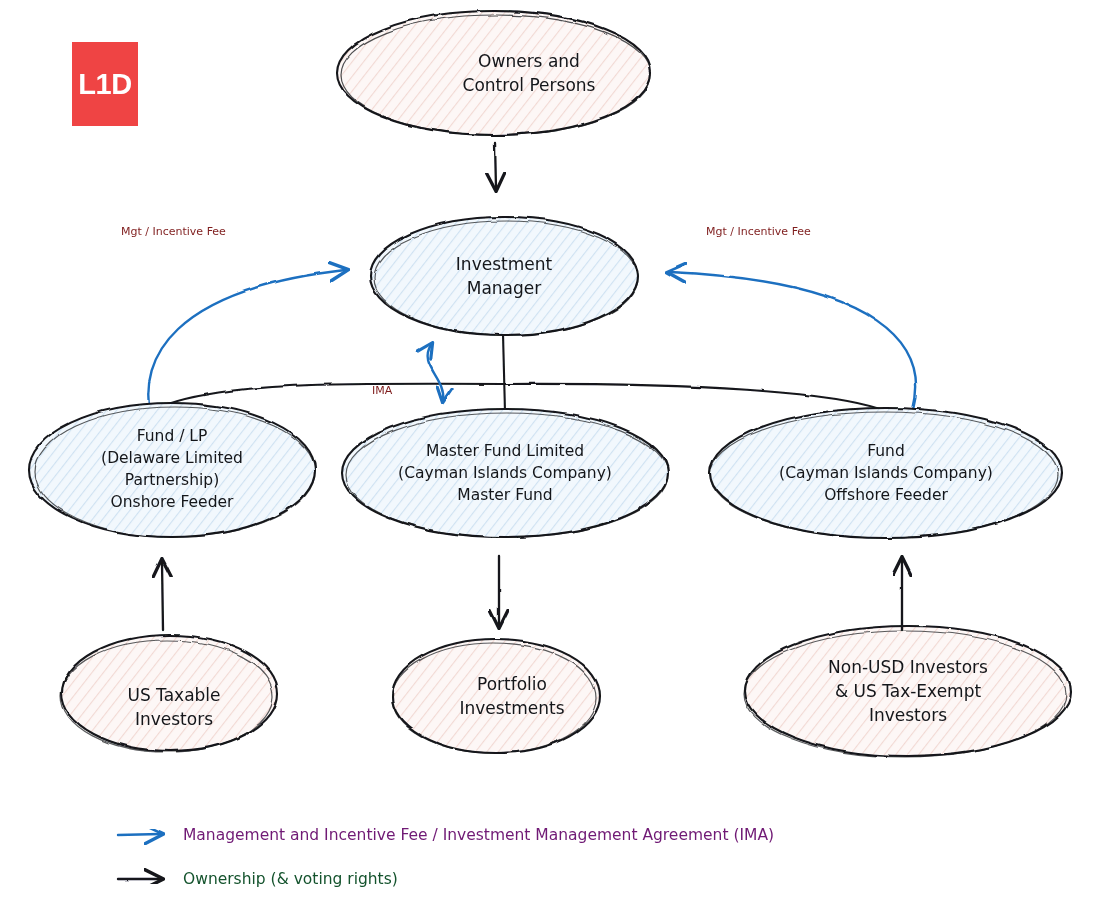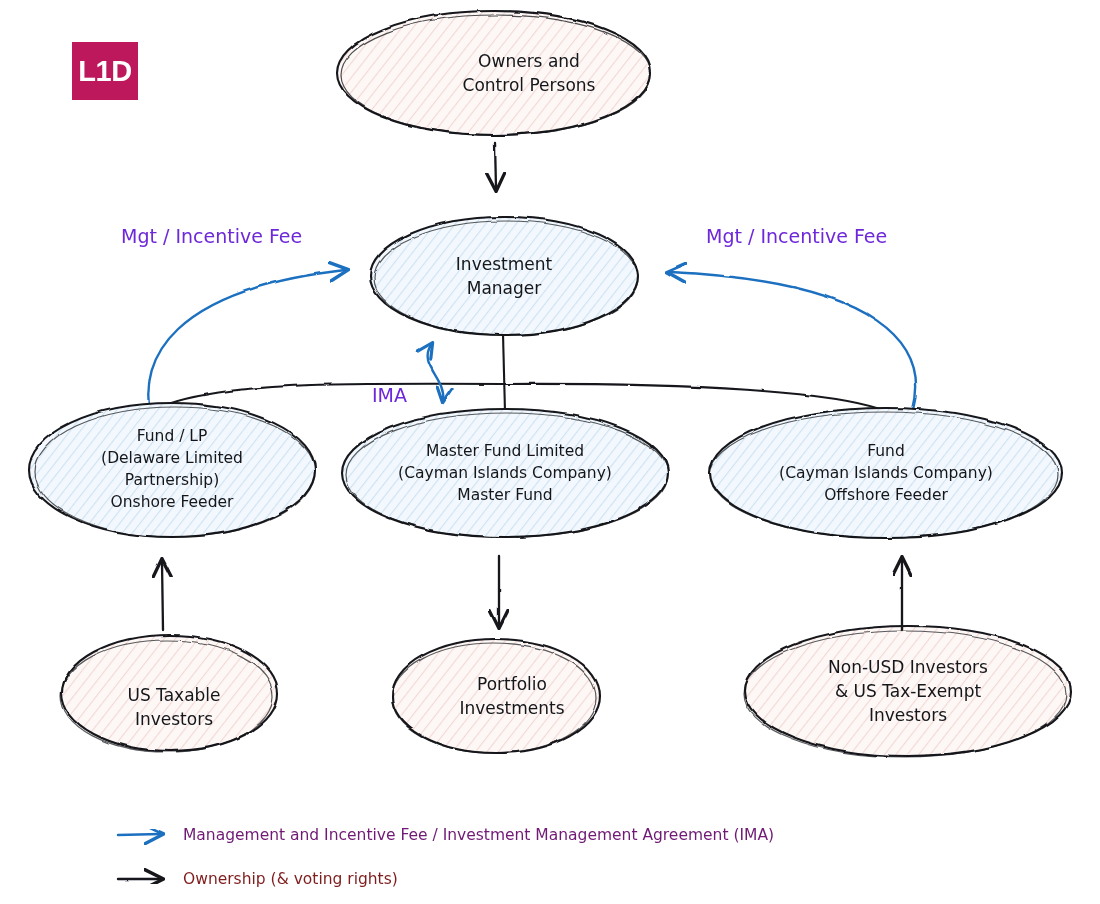--- a/index.html
+++ b/index.html
@@ -18,22 +18,22 @@
     position: absolute;
     top: 0; left: 0;
     width: 1100px;
     height: 904px;
   }
   .logo-box {
     position: absolute;
     left: 72px;
     top: 42px;
     width: 66px;
-    height: 58px;
-    background: #be185d;
+    height: 84px;
+    background: #ef4444;
     display: flex;
     align-items: center;
     justify-content: center;
   }
   .logo-text {
     color: #ffffff;
     font-family: "Liberation Sans", sans-serif;
     font-weight: bold;
     font-size: 29px;
     letter-spacing: -0.5px;
@@ -47,34 +47,34 @@
     line-height: 24px;
     pointer-events: none;
     white-space: pre-line;
   }
   .node-label.small {
     font-size: 15.5px;
     line-height: 22px;
   }
   .edge-label {
     position: absolute;
-    color: #6d28d9;
-    font-family: "DejaVu Sans", sans-serif;
-    font-size: 19px;
+    color: #7f1d1d;
+    font-family: "DejaVu Sans", sans-serif;
+    font-size: 11px;
     white-space: nowrap;
     text-align: right;
   }
   .legend-label {
     position: absolute;
     font-family: "DejaVu Sans", sans-serif;
     font-size: 15.5px;
     white-space: nowrap;
   }
   .legend-label.blue { color: #701a75; }
-  .legend-label.black { color: #7f1d1d; }
+  .legend-label.black { color: #14532d; }
 </style>
 </head>
 <body>
 
 <svg id="canvas" viewBox="0 0 1100 904">
   <defs>
     <pattern id="hatch-pink" width="9" height="9" patternTransform="rotate(38)" patternUnits="userSpaceOnUse">
       <rect width="9" height="9" fill="#fdf7f6"></rect>
       <line x1="0" y1="0" x2="0" y2="9" stroke="#f2d9d4" stroke-width="2.2"></line>
     </pattern>

